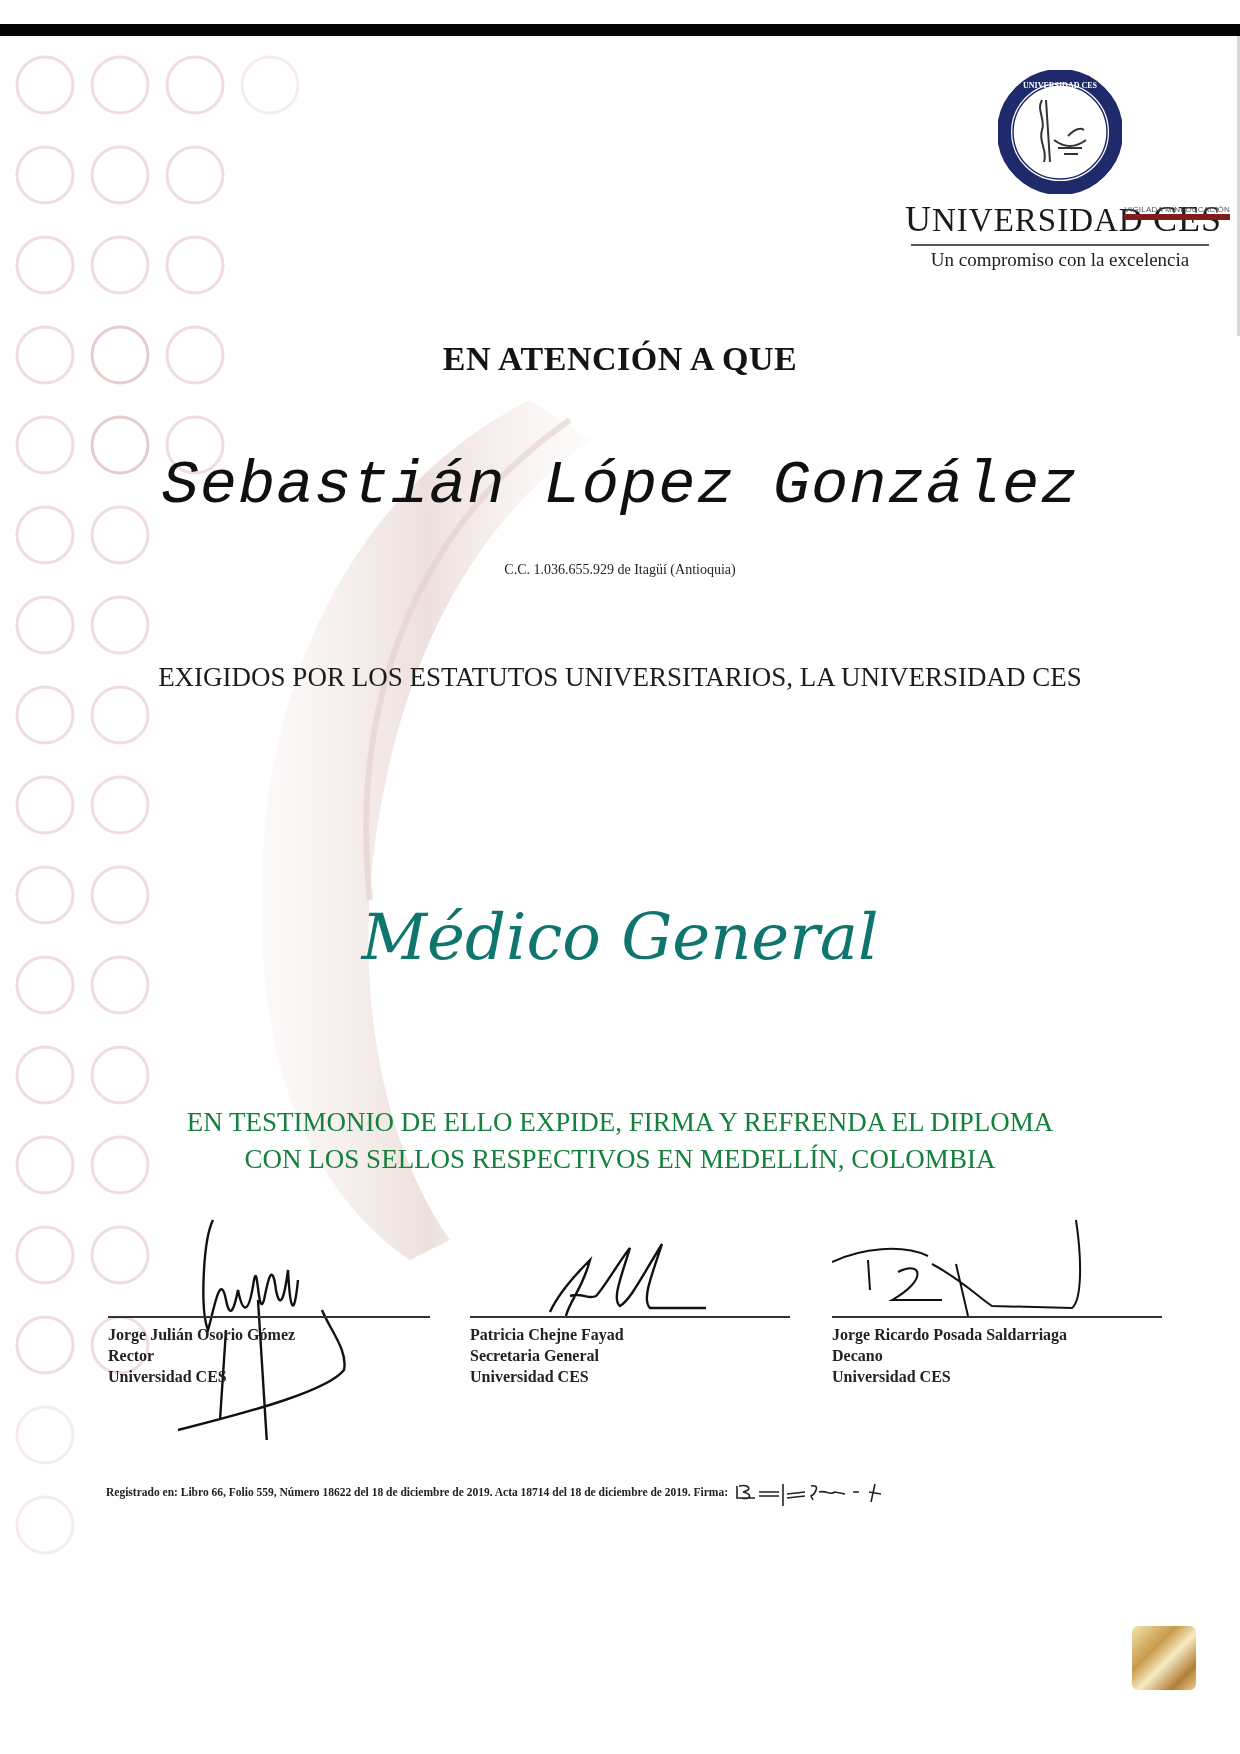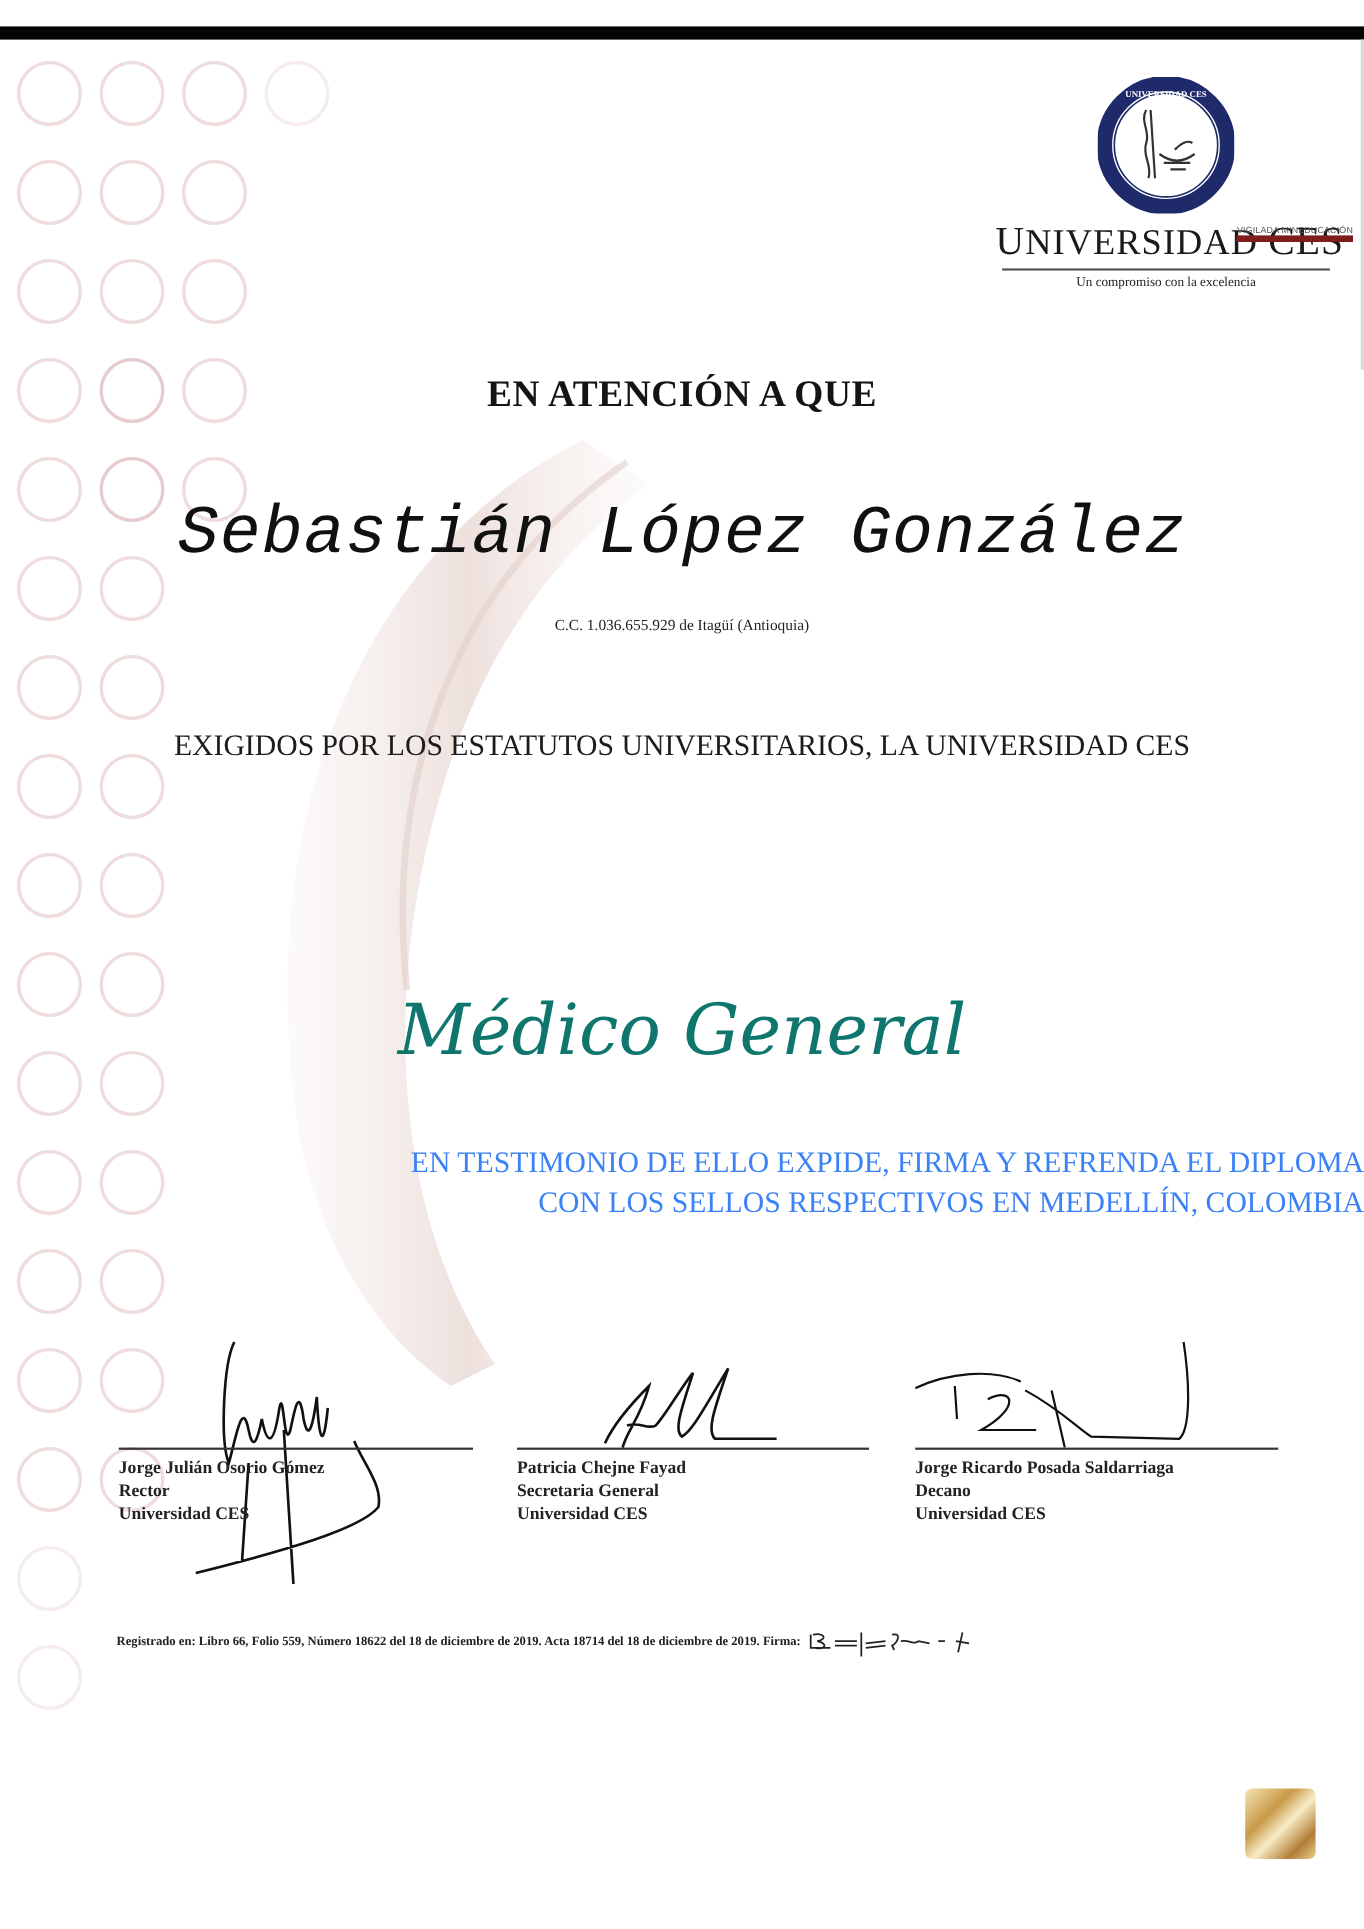--- a/index.html
+++ b/index.html
@@ -18,30 +18,30 @@
 
   
   .logo { position: absolute; left: 905px; top: 70px; width: 310px; text-align: center; }
   .seal { display: block; margin: 0 auto; }
   .logo-name {
     margin-top: 4px; font-size: 33px; letter-spacing: 1px; color: #1a1a1a;
     font-variant: small-caps; font-weight: normal; white-space: nowrap;
   }
   .logo-name .big { font-size: 36px; }
   .logo-rule { height: 2px; background: #555; margin: 4px 6px 3px 6px; }
-  .logo-tagline { font-size: 12px; color: #222; white-space: nowrap; }
+  .logo-tagline { font-size: 19px; color: #222; white-space: nowrap; }
   .logo-vigilada { position: absolute; right: 10px; top: 205px; font-family: "Liberation Sans", sans-serif; font-size: 8px; color: #555; border-bottom: 6px solid #7f1d1d; letter-spacing: 0.2px; }
 
   .center { position: absolute; left: 0; width: 1240px; text-align: center; }
   .intro { top: 340px; font-size: 34px; font-weight: bold; letter-spacing: 0.5px; }
   .recipient { top: 450px; font-size: 62px; font-family: Liberation Mono, monospace; letter-spacing: 1px; color: #101010; font-style: italic; }
   .cc { top: 562px; font-size: 14px; color: #222; }
   .body1 { top: 660px; font-size: 27px; line-height: 34px; color: #1c1c1c; }
   .degree { top: 900px; font-size: 64px; font-family: "DejaVu Serif", serif; font-style: italic; color: #0f766e; }
-  .body2 { top: 1038px; font-size: 27px; line-height: 37px; color: #3b82f6; text-align: right; }
+  .body2 { top: 1104px; font-size: 27px; line-height: 37px; color: #15803d; }
 
   .sig-block { position: absolute; top: 1200px; }
   .sig-line { position: absolute; left: 0; top: 116px; height: 2px; background: #333; }
   .sig-text { position: absolute; left: 0; top: 124px; font-size: 16px; font-weight: bold; line-height: 21px; color: #222; white-space: nowrap; }
   .sig-svg { position: absolute; left: 0; top: 0; }
 
   .registry { position: absolute; left: 106px; top: 1478px; font-size: 11.5px; font-weight: bold; color: #222; white-space: nowrap; }
   .registry-sign { display: inline-block; vertical-align: middle; margin-left: 4px; }
 
   .hologram {

